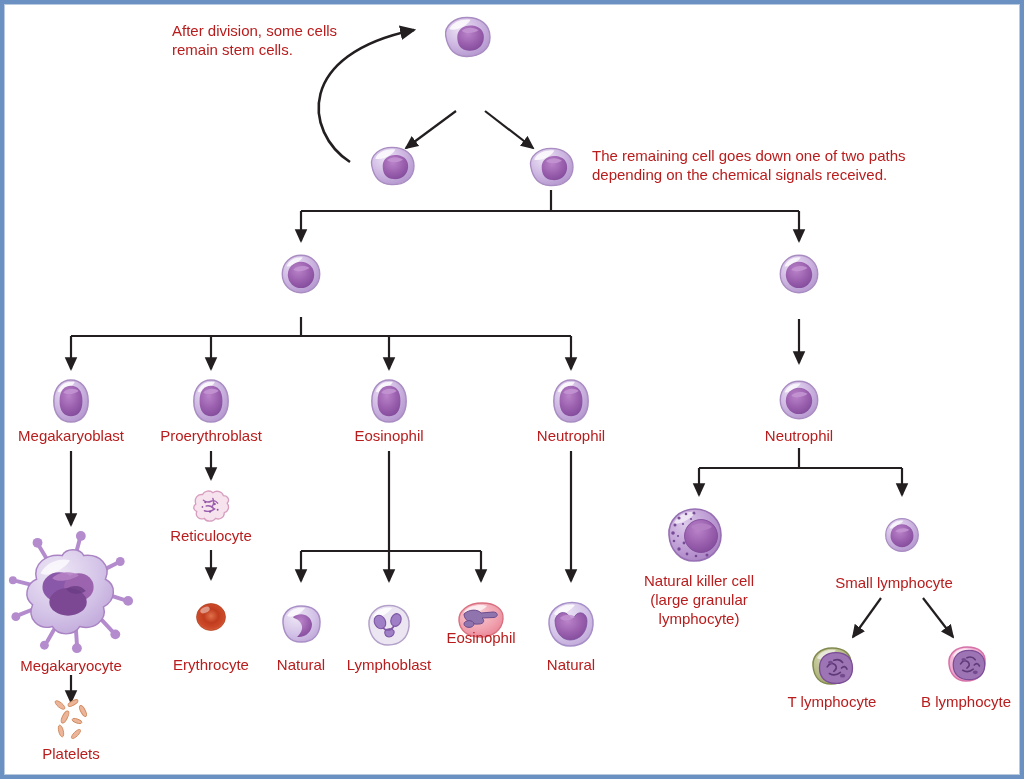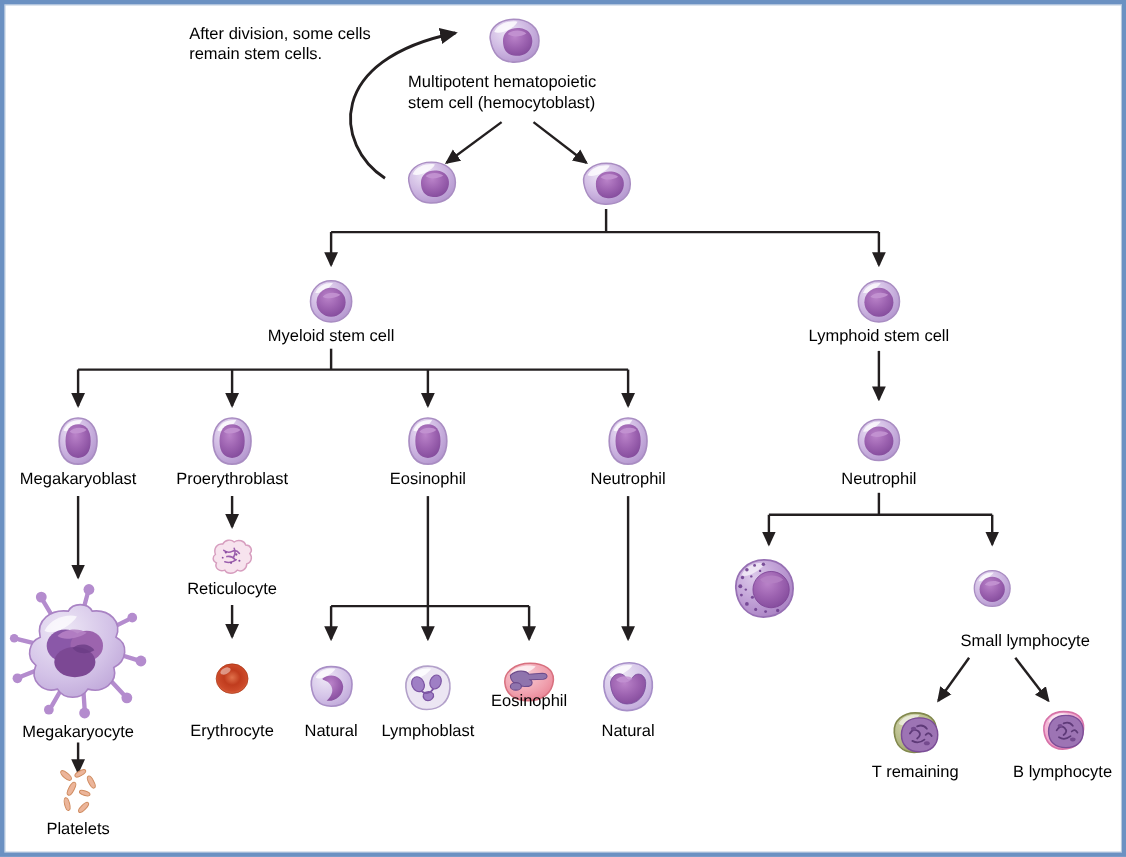--- a/index.html
+++ b/index.html
@@ -3,21 +3,21 @@
 <meta charset="utf-8">
 <style>
   html,body{margin:0;padding:0;background:#fff;}
   #stage{
     position:relative;width:1024px;height:779px;background:#ffffff;
     font-family:"Liberation Sans", sans-serif;color:#231f20;overflow:hidden;
     box-sizing:border-box;border:4px solid #6b91c2;box-shadow:inset 0 0 0 1px #b9cade;
   }
   .lbl{
     position:absolute;font-size:15px;line-height:19px;white-space:pre-line;
-    text-align:center;color:#000000;
+    text-align:center;color:#b91c1c;
   }
   .lbl.left{text-align:left;}
   .cell{position:absolute;}
   .cell svg{display:block;width:100%;height:100%;}
   #lines{position:absolute;left:0;top:0;width:1024px;height:779px;}
 </style>
 </head>
 <body>
 
 <div id="stage">
@@ -347,38 +347,39 @@
       <path d="M4,21 C3,10 12,4 22,4 C33,4 41,9 40,20 C39,31 33,38 21,38 C11,38 5,31 4,21 Z" fill="url(#gPinkB)" stroke="#d672a8" stroke-width="1.5"></path>
       <path d="M8,13 C11,6 19,4.5 26,6 C22,11 12,17 8,13 Z" fill="#ffffff" opacity="0.6"></path>
       <svg x="2" y="1" width="38" height="38" viewBox="0 0 40 40">
           <use href="#nucMottled"></use>
         </svg>
     </svg>
   </div>
 
   <div class="lbl left" style="left:168px;top:17px;width:210px">After division, some cells
 remain stem cells.</div>
-  <div class="lbl left" style="left:367px;top:61px;width:220px">Multipotent hematopoietic
-stem cell (hemocytoblast)</div>
-
-  <div class="lbl" style="left:197px;top:292px;width:200px">Myeloid stem cell</div>
-  <div class="lbl" style="left:695px;top:292px;width:200px">Lymphoid stem cell</div>
+  <div class="lbl left" style="left:588px;top:142px;width:380px">The remaining cell goes down one of two paths
+depending on the chemical signals received.</div>
+
 
   <div class="lbl" style="left:-13px;top:422px;width:160px">Megakaryoblast</div>
   <div class="lbl" style="left:127px;top:422px;width:160px">Proerythroblast</div>
   <div class="lbl" style="left:305px;top:422px;width:160px">Eosinophil</div>
   <div class="lbl" style="left:487px;top:422px;width:160px">Neutrophil</div>
   <div class="lbl" style="left:715px;top:422px;width:160px">Neutrophil</div>
 
   <div class="lbl" style="left:127px;top:522px;width:160px">Reticulocyte</div>
   <div class="lbl" style="left:-13px;top:652px;width:160px">Megakaryocyte</div>
   <div class="lbl" style="left:-13px;top:740px;width:160px">Platelets</div>
   <div class="lbl" style="left:127px;top:651px;width:160px">Erythrocyte</div>
   <div class="lbl" style="left:227px;top:651px;width:140px">Natural</div>
   <div class="lbl" style="left:315px;top:651px;width:140px">Lymphoblast</div>
   <div class="lbl" style="left:407px;top:624px;width:140px">Eosinophil</div>
   <div class="lbl" style="left:497px;top:651px;width:140px">Natural</div>
 
-  <div class="lbl" style="left:848px;top:569px;width:160px">Small lymphocyte</div>
-  <div class="lbl" style="left:758px;top:688px;width:140px">T remaining</div>
+  <div class="lbl" style="left:615px;top:567px;width:160px">Natural killer cell
+(large granular
+lymphocyte)</div>
+  <div class="lbl" style="left:810px;top:569px;width:160px">Small lymphocyte</div>
+  <div class="lbl" style="left:758px;top:688px;width:140px">T lymphocyte</div>
   <div class="lbl" style="left:892px;top:688px;width:140px">B lymphocyte</div>
 
 </div>
 
 </body></html>

